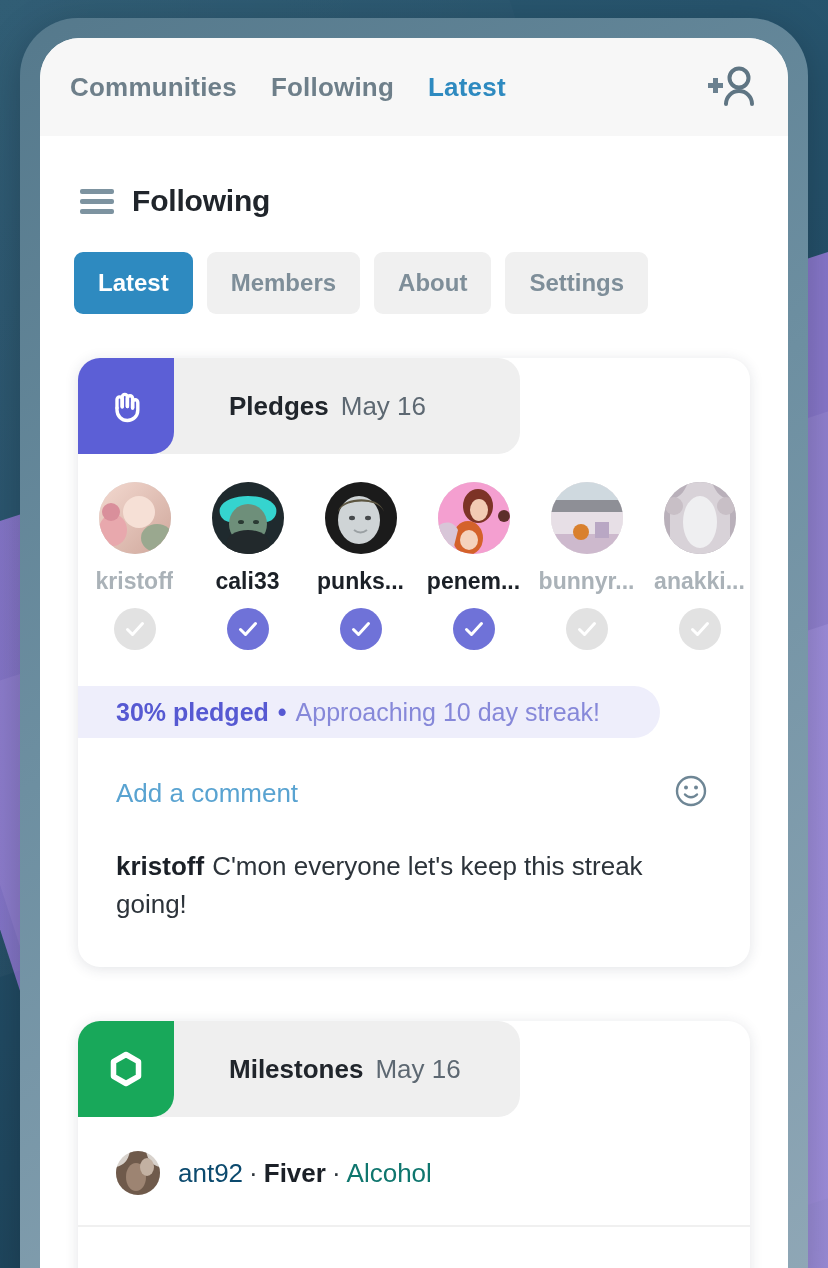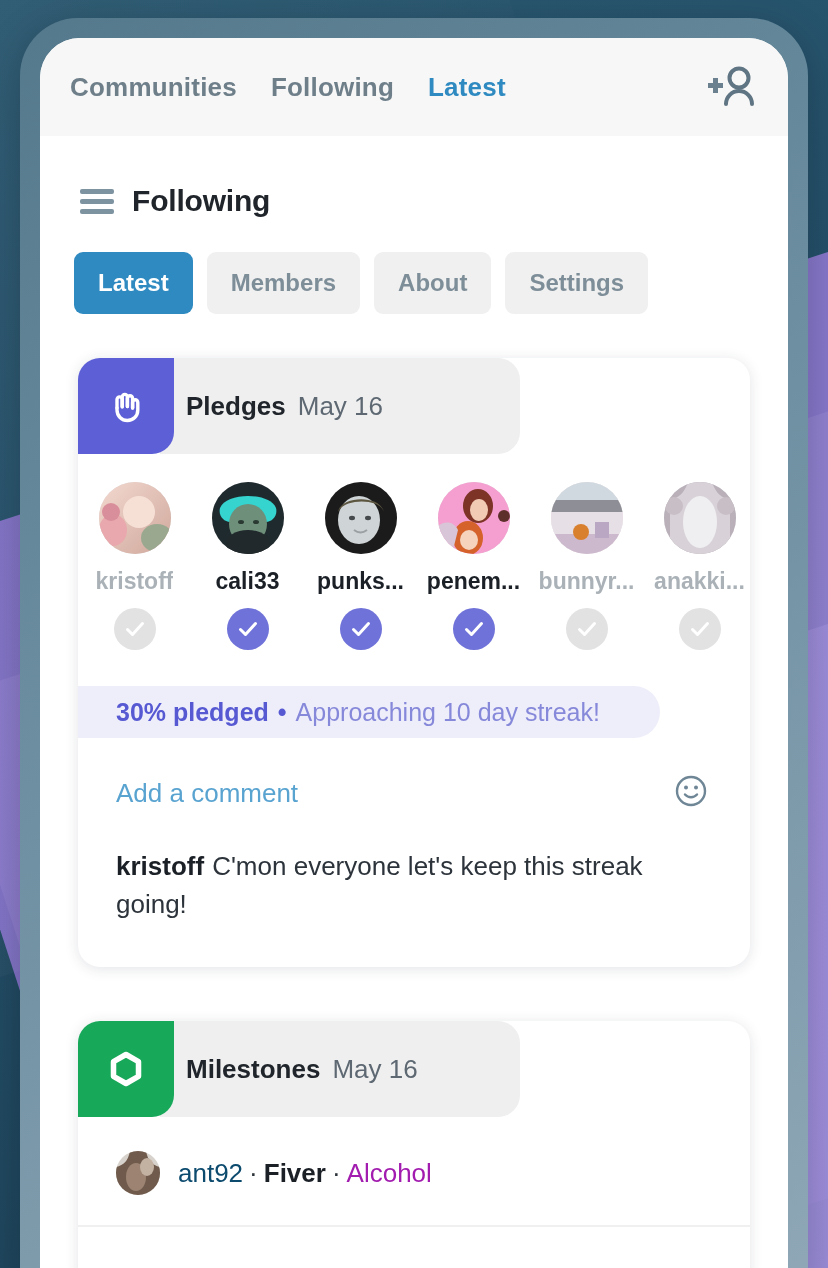--- a/index.html
+++ b/index.html
@@ -180,20 +180,21 @@
     padding-left: 26px;
     margin-left: -14px;
     padding-right: 40px;
     max-width: 360px;
   }
   .card-title {
     font-size: 26px;
     font-weight: bold;
     color: #20252b;
     margin-right: 12px;
+    margin-left: 43px;
   }
   .card-date { font-size: 26px; color: #5d6872; }
 
   
   .pledge-strip {
     display: flex;
     padding: 28px 0 0 0;
     overflow: hidden;
   }
   .pledge-item {
@@ -280,21 +281,21 @@
   .ms-avatar {
     width: 44px; height: 44px;
     border-radius: 50%;
     overflow: hidden;
     flex: 0 0 auto;
   }
   .ms-avatar svg { display: block; width: 100%; height: 100%; }
   .ms-user  { color: #0c4a6e; }
   .ms-sep   { color: #2c333a; margin: 0 6px; }
   .ms-badge { color: #1b2027; font-weight: bold; }
-  .ms-tag   { color: #a21caf; }
+  .ms-tag   { color: #0f766e; }
 </style>
 </head>
 <body>
 
 <div id="stage">
 
   <div class="bg-layer">
     <div class="bg-teal"></div>
     <div class="bg-purple-a"></div>
     <div class="bg-purple-b"></div>

